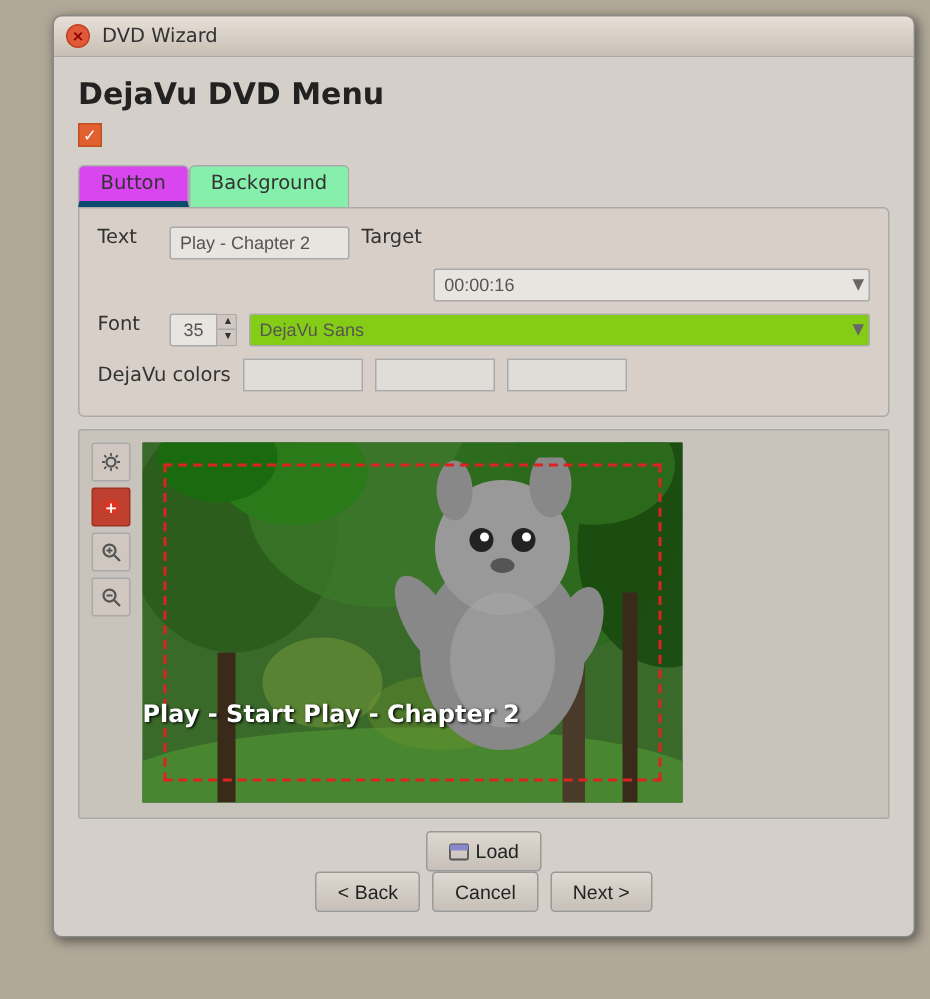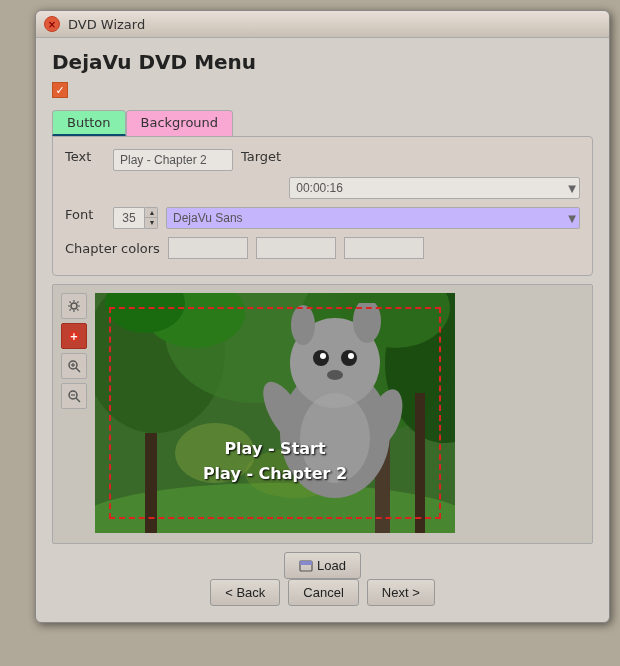--- a/index.html
+++ b/index.html
@@ -92,32 +92,32 @@
     }
 
     .tabs {
       display: flex;
       gap: 0;
       margin-bottom: 0;
     }
 
     .tab {
       padding: 4px 14px;
-      background: #f9a8d4;
+      background: #86efac;
       border: 1px solid #aaa;
       border-bottom: none;
       cursor: pointer;
       font-size: 13px;
       color: #333;
       border-radius: 4px 4px 0 0;
     }
 
     .tab.active {
-      background: #86efac;
-      border-bottom: 2px solid #0c4a6e;
+      background: #d946ef;
+      border-bottom: 4px solid #0c4a6e;
       z-index: 1;
       font-weight: normal;
     }
 
     .tab-panel {
       background: #d8d0c8;
       border: 1px solid #aaa;
       border-radius: 0 4px 4px 4px;
       padding: 12px;
       margin-bottom: 8px;
@@ -280,21 +280,20 @@
       bottom: 14px;
       pointer-events: none;
     }
 
     .menu-buttons {
       position: absolute;
       bottom: 50px;
       left: 0;
       right: 0;
       display: flex;
-      flex-direction: column;
       align-items: center;
       gap: 6px;
     }
 
     .menu-btn-text {
       color: white;
       font-size: 16px;
       font-weight: bold;
       text-shadow: 1px 1px 2px black;
     }
@@ -350,21 +349,21 @@
     }
 
     .font-select-wrapper {
       flex: 1;
       position: relative;
     }
 
     .font-select-wrapper select {
       width: 100%;
       appearance: none;
-      background: #c4b5fd;
+      background: #84cc16;
       border: 1px solid #aaa;
       padding: 3px 24px 3px 6px;
       font-size: 12px;
       color: #555;
       border-radius: 2px;
       cursor: pointer;
     }
   </style>
 </head>
 <body>
@@ -416,21 +415,21 @@
           <select>
             <option>DejaVu Sans</option>
             <option>Arial</option>
             <option>Times New Roman</option>
           </select>
           <span class="select-arrow">▼</span>
         </div>
       </div>
 
       <div class="button-colors-row">
-        <span class="form-label" style="min-width:80px;">Chapter colors</span>
+        <span class="form-label" style="min-width:80px;">DejaVu colors</span>
         <div class="color-box"></div>
         <div class="color-box"></div>
         <div class="color-box"></div>
       </div>
     </div>
 
     <div class="preview-area">
 
       <div class="side-tools">
         <div class="tool-btn">

